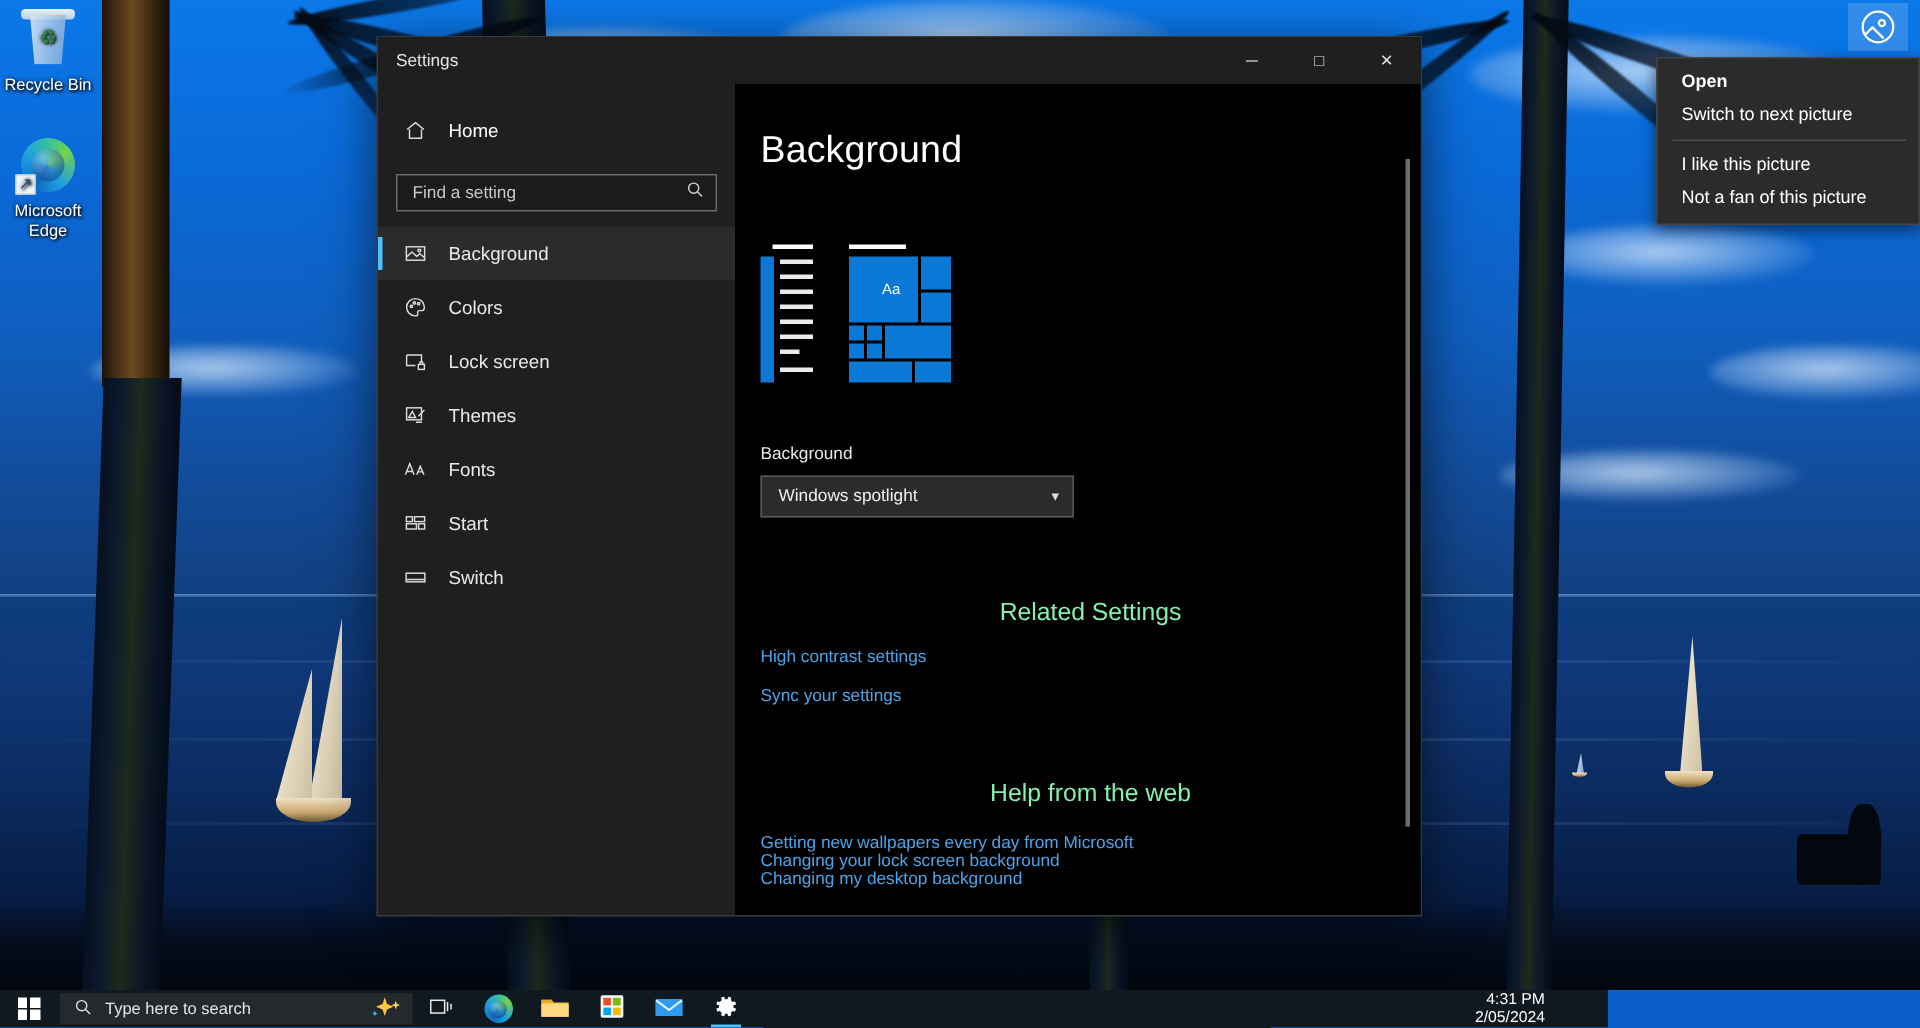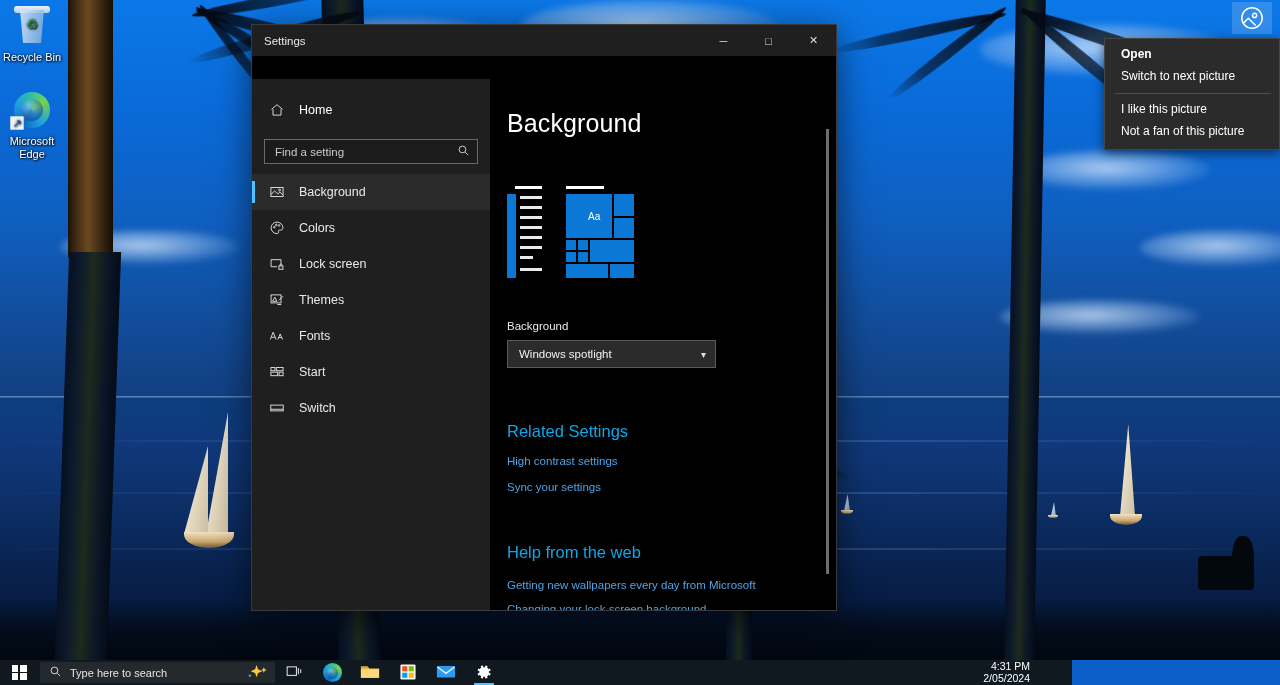--- a/index.html
+++ b/index.html
@@ -114,24 +114,24 @@
     padding: 5px 0 6px; color: #fff;
     box-shadow: 0 3px 10px rgba(0,0,0,.55);
     font-size: 12px;
   }
   #context-menu .cm-item { padding: 3px 10px 4px 16px; white-space: nowrap; line-height: 15px; }
   #context-menu .cm-item.bold { font-weight: bold; }
   #context-menu .cm-sep { height: 1px; background: #4c4c4c; margin: 5px 8px 5px 10px; }
 
   
   #settings-window {
-    position: absolute; left: 252px; top: 25px; width: 584px; height: 585px;
+    position: absolute; left: 252px; top: 25px; width: 695px; height: 585px;
     background: #000; color: #fff;
     box-shadow: 0 0 0 1px #3a3a3a, 0 8px 34px rgba(0,0,0,.6);
-    display: flex; flex-direction: column; gap: 23px;
+    display: flex; flex-direction: column;
   }
   .titlebar { height: 31px; background: #1f1f1f; display: flex; align-items: stretch; flex: 0 0 31px; }
   .titlebar .tb-title {
     flex: 1; display: flex; align-items: center; padding-left: 12px;
     font-size: 11.5px; color: #e6e6e6;
   }
   .win-btn {
     width: 45px; display: flex; align-items: center; justify-content: center;
     color: #ddd; font-size: 11px;
   }
@@ -195,25 +195,25 @@
 
   .field-label { margin-top: 42px; font-size: 11.5px; color: #e8e8e8; }
   .combo {
     margin-top: 8px; width: 209px; height: 28px; background: #2b2b2b;
     border: 1px solid #5a5a5a; display: flex; align-items: center;
     padding: 0 9px 0 11px; font-size: 11.5px; color: #f0f0f0;
   }
   .combo .combo-val { flex: 1; }
   .combo .chev { font-size: 10px; color: #ddd; }
 
-  .sec-head { margin-top: 54px; font-size: 16.5px; color: #0ea5e9; }
+  .sec-head { margin-top: 54px; font-size: 16.5px; color: #86efac; text-align: center; }
   .sec-head.tight { margin-top: 50px; }
   .link { display: block; color: #4da3e8; font-size: 11.5px; text-decoration: none; }
   .related .link { margin-top: 14px; }
-  .helpweb .link { margin-top: 12px; }
+  .helpweb .link { }
   .helpweb .link:first-child { margin-top: 17px; }
 
   .scrollbar {
     position: absolute; right: 7px; top: 50px; width: 3px; height: 445px;
     background: #6d6d6d;
   }
 
   
   #taskbar {
     position: absolute; left: 0; bottom: 0; width: 1072px; height: 25px;

